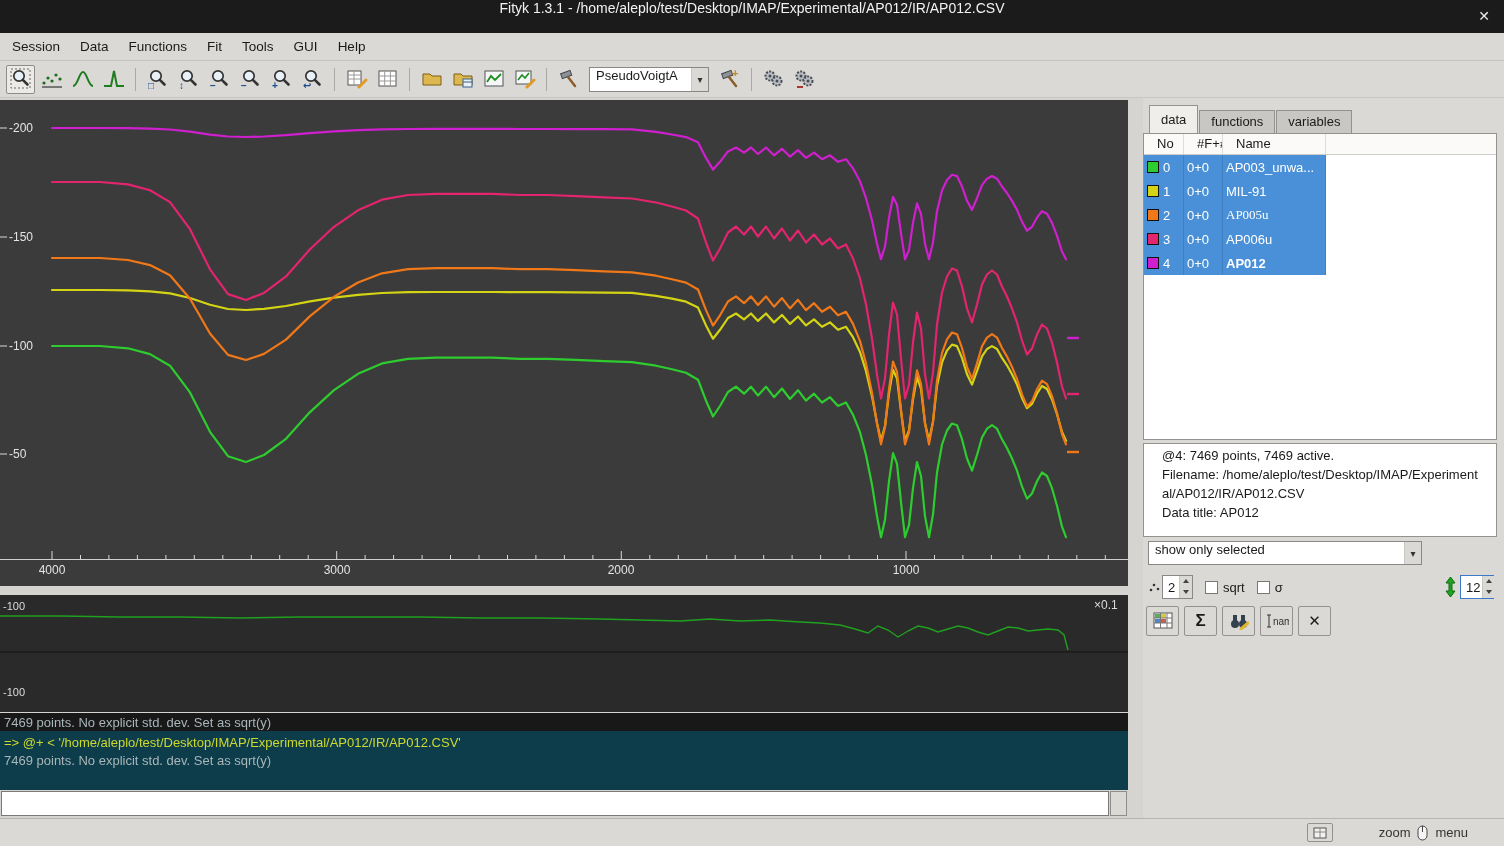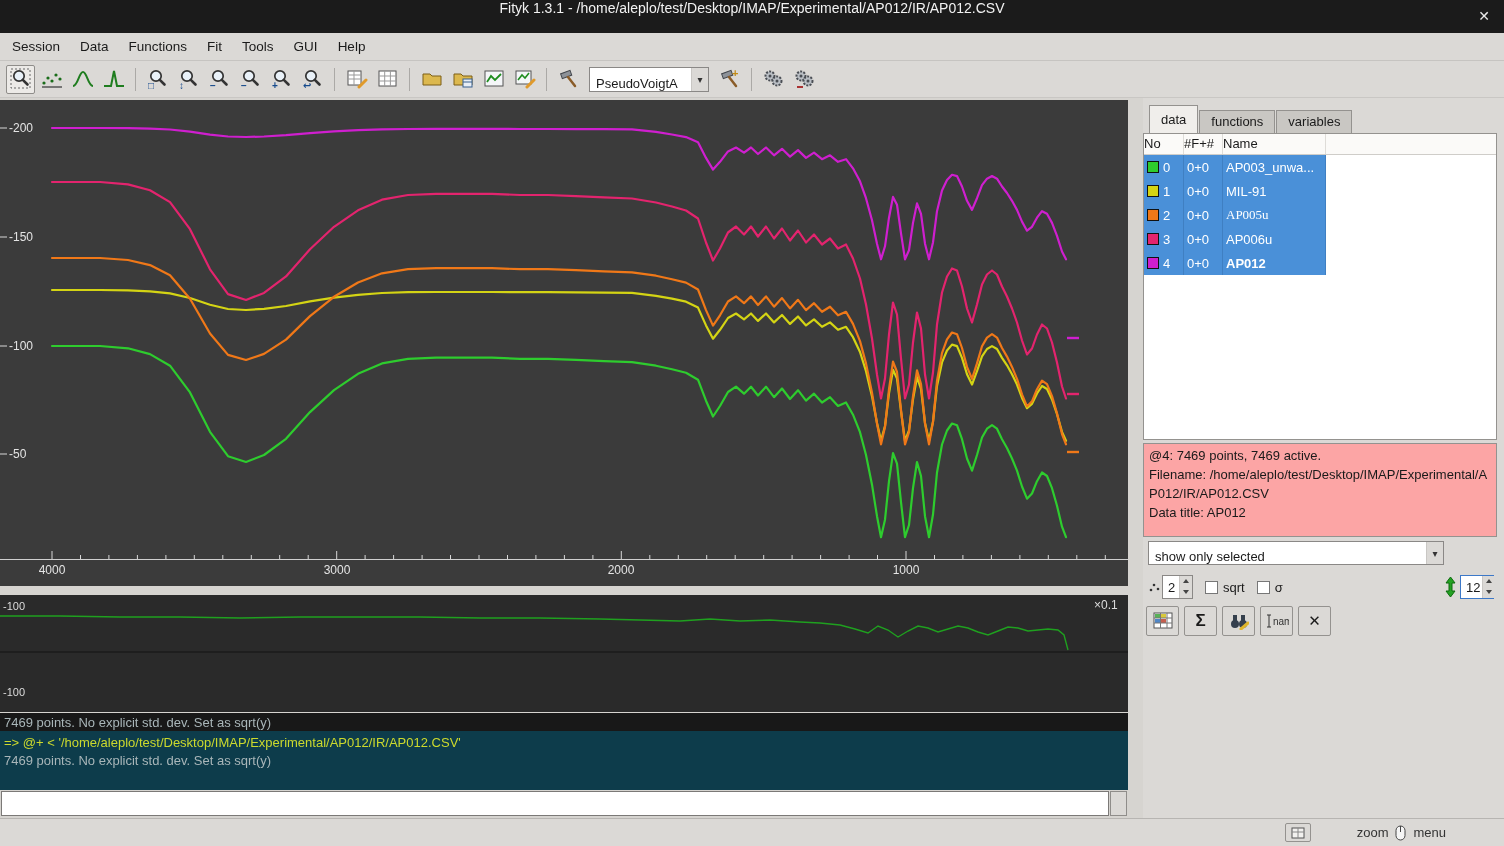--- a/index.html
+++ b/index.html
@@ -7,21 +7,21 @@
 body{font-family:"Liberation Sans","DejaVu Sans",sans-serif;background:#d6d4d0;position:relative;font-size:13px;color:#1a1a1a}
 .titlebar{position:absolute;top:0;left:0;right:0;height:33px;background:#1b1b1b;display:flex;align-items:flex-start;justify-content:center}
 .title-text{color:#f2f2f2;font-size:14px;white-space:nowrap}
 .close-btn{position:absolute;right:14px;top:8px;color:#e8e8e8;font-size:14px;cursor:pointer}
 .menubar{position:absolute;top:33px;left:0;right:0;height:28px;background:#dbd9d6;display:flex;align-items:center;padding-left:2px;border-bottom:1px solid #c6c4c1}
 .menu-item{padding:4px 10px;font-size:13.5px}
 .toolbar{position:absolute;top:61px;left:0;right:0;height:37px;background:#dbd9d6;display:flex;align-items:center;padding-left:6px;gap:2px;border-bottom:1px solid #c9c7c4}
 .tbtn{width:29px;height:29px;display:flex;align-items:center;justify-content:center;border:1px solid transparent;border-radius:2px;flex:none}
 .tbtn.active{background:#eceae7;border-color:#8f8d8a}
 .tsep{width:1px;height:23px;background:#aba9a6;margin:0 5px;flex:none}
-.combo{height:25px;background:#fff;border:1px solid #8a8886;display:flex;align-items:flex-end;width:120px;flex:none;margin:0 4px}
+.combo{height:25px;background:#fff;border:1px solid #8a8886;display:flex;align-items:flex-start;width:120px;flex:none;margin:0 4px}
 .combo-label{flex:1;padding-left:6px;font-size:13px;white-space:nowrap;overflow:hidden}
 .combo-arrow{width:17px;height:100%;display:flex;align-items:center;justify-content:center;border-left:1px solid #c9c7c4;background:#dbd9d6;font-size:10px;color:#333;flex:none}
 .main-plot{position:absolute;top:100px;left:0;width:1128px;height:486px;background:#3b3b3b}
 .main-plot svg,.aux-plot svg{display:block}
 .aux-plot{position:absolute;top:595px;left:0;width:1128px;height:117px;background:#2a2a2a}
 .aux-label{position:absolute;color:#dcdcdc;font-size:11px}
 .console{position:absolute;top:713px;left:0;width:1128px;height:77px}
 #console-strip{height:18px;background:#181818;padding:1px 4px;overflow:hidden}
 #console-teal{height:59px;background:#0d3c4b;padding:3px 4px;overflow:hidden}
 .console-line{font-size:13px;line-height:18px;white-space:nowrap}
@@ -30,44 +30,44 @@
 .input-row{position:absolute;top:790px;left:0;width:1128px;height:28px;padding:1px 0 0 1px}
 #cmd-input{width:1108px;height:25px;border:1px solid #7b7977;background:#fff;padding:0 4px;font-family:"Liberation Sans",sans-serif;font-size:13px}
 .input-side-btn{position:absolute;right:1px;top:1px;width:17px;height:25px;background:#dbd9d6;border:1px solid #8f8d8a}
 .right-panel{position:absolute;left:1143px;top:98px;width:361px;height:720px;background:#dbd9d6}
 #tabs{position:absolute;left:6px;top:7px;display:flex;align-items:flex-end;height:28px}
 .tab{padding:3px 11px;font-size:13px;background:#c9c7c3;border:1px solid #94928f;border-bottom:none;margin-right:1px;height:23px;white-space:nowrap}
 .tab.active{background:#f0eeeb;height:28px;padding-top:6px}
 #data-table{position:absolute;left:0;top:35px;width:354px;height:307px;background:#fff;border:1px solid #94928f;overflow:hidden}
 .trow{display:flex;height:24px}
 .trow.thead{height:21px;border-bottom:1px solid #cfcdc9;background:#fbfaf8}
-.tcell{font-size:13px;padding:2px 0 0 0;border-right:1px solid #dedcd8;overflow:hidden;white-space:nowrap;flex:none}
+.tcell{font-size:13px;padding:2px 0 0 13px;border-right:1px solid #dedcd8;overflow:hidden;white-space:nowrap;flex:none}
 .tcell.fill{flex:1;border-right:none}
 .tcell.sel{background:#4a90d8;color:#fff;display:flex;align-items:center;gap:4px;padding:0 0 0 3px;border-right:1px solid #3f7fc2}
 .swatch{width:12px;height:12px;border:1px solid #111;flex:none}
-#info-box{position:absolute;left:0;top:345px;width:354px;height:94px;background:#fca5a5;border:1px solid #94928f;padding:2px 5px;overflow:hidden}
+#info-box{position:absolute;left:0;top:345px;width:354px;height:94px;background:#ffffff;border:1px solid #94928f;padding:2px 18px;overflow:hidden}
 .info-line{font-size:13px;line-height:19px;word-break:break-all}
-.filter-combo{position:absolute;left:5px;top:443px;width:296px;height:24px;margin:0}
+.filter-combo{position:absolute;left:5px;top:443px;width:274px;height:24px;margin:0}
 .controls-row{position:absolute;left:4px;top:476px;width:353px;height:26px;display:flex;align-items:center}
 .pt-icon{margin:0 2px 0 1px}
 .spin{height:24px;background:#fff;border:1px solid #8a8886;display:flex;flex:none}
 .spin.focus{border-color:#3c78c8}
 .spin-val{flex:1;padding:4px 2px 0 5px;font-size:13px}
 .spin-arrows{width:13px;display:flex;flex-direction:column;border-left:1px solid #c9c7c4;flex:none}
 .spin-up,.spin-down{flex:1;background:#dbd9d6;position:relative}
 .spin-up:after{content:"";position:absolute;left:3px;top:3px;border-left:3px solid transparent;border-right:3px solid transparent;border-bottom:4px solid #444}
 .spin-down:after{content:"";position:absolute;left:3px;top:3px;border-left:3px solid transparent;border-right:3px solid transparent;border-top:4px solid #444}
 .chk{width:13px;height:13px;border:1px solid #777;background:#fff;margin:0 5px 0 12px;flex:none}
 .chk-label{font-size:13px}
 .right-ctrl{position:absolute;right:6px;top:1px;display:flex;align-items:center;gap:3px}
 .btns-row{position:absolute;left:3px;top:508px;display:flex;gap:5px}
 .sbtn{width:33px;height:30px;background:#dbd9d6;border:1px solid #94928f;border-radius:2px;display:flex;align-items:center;justify-content:center}
 .sigma{font-size:17px;font-weight:bold}
 .xglyph{font-size:15px;font-weight:bold}
-.statusbar{position:absolute;bottom:0;left:0;width:1504px;height:28px;background:#dbd9d6;border-top:1px solid #b7b5b2;display:flex;align-items:center;justify-content:flex-end;padding-right:58px;font-size:13px;color:#333}
+.statusbar{position:absolute;bottom:0;left:0;width:1504px;height:28px;background:#dbd9d6;border-top:1px solid #b7b5b2;display:flex;align-items:center;justify-content:flex-end;padding-right:36px;font-size:13px;color:#333}
 .status-btn{width:26px;height:19px;background:#dbd9d6;border:1px solid #94928f;border-radius:2px;display:flex;align-items:center;justify-content:center;margin-right:46px}
 .status-gap{width:6px}
 </style>
 </head>
 <body>
 
 <div class="titlebar">
   <span class="title-text">Fityk 1.3.1 - /home/aleplo/test/Desktop/IMAP/Experimental/AP012/IR/AP012.CSV</span>
   <span class="close-btn">✕</span>
 </div>

